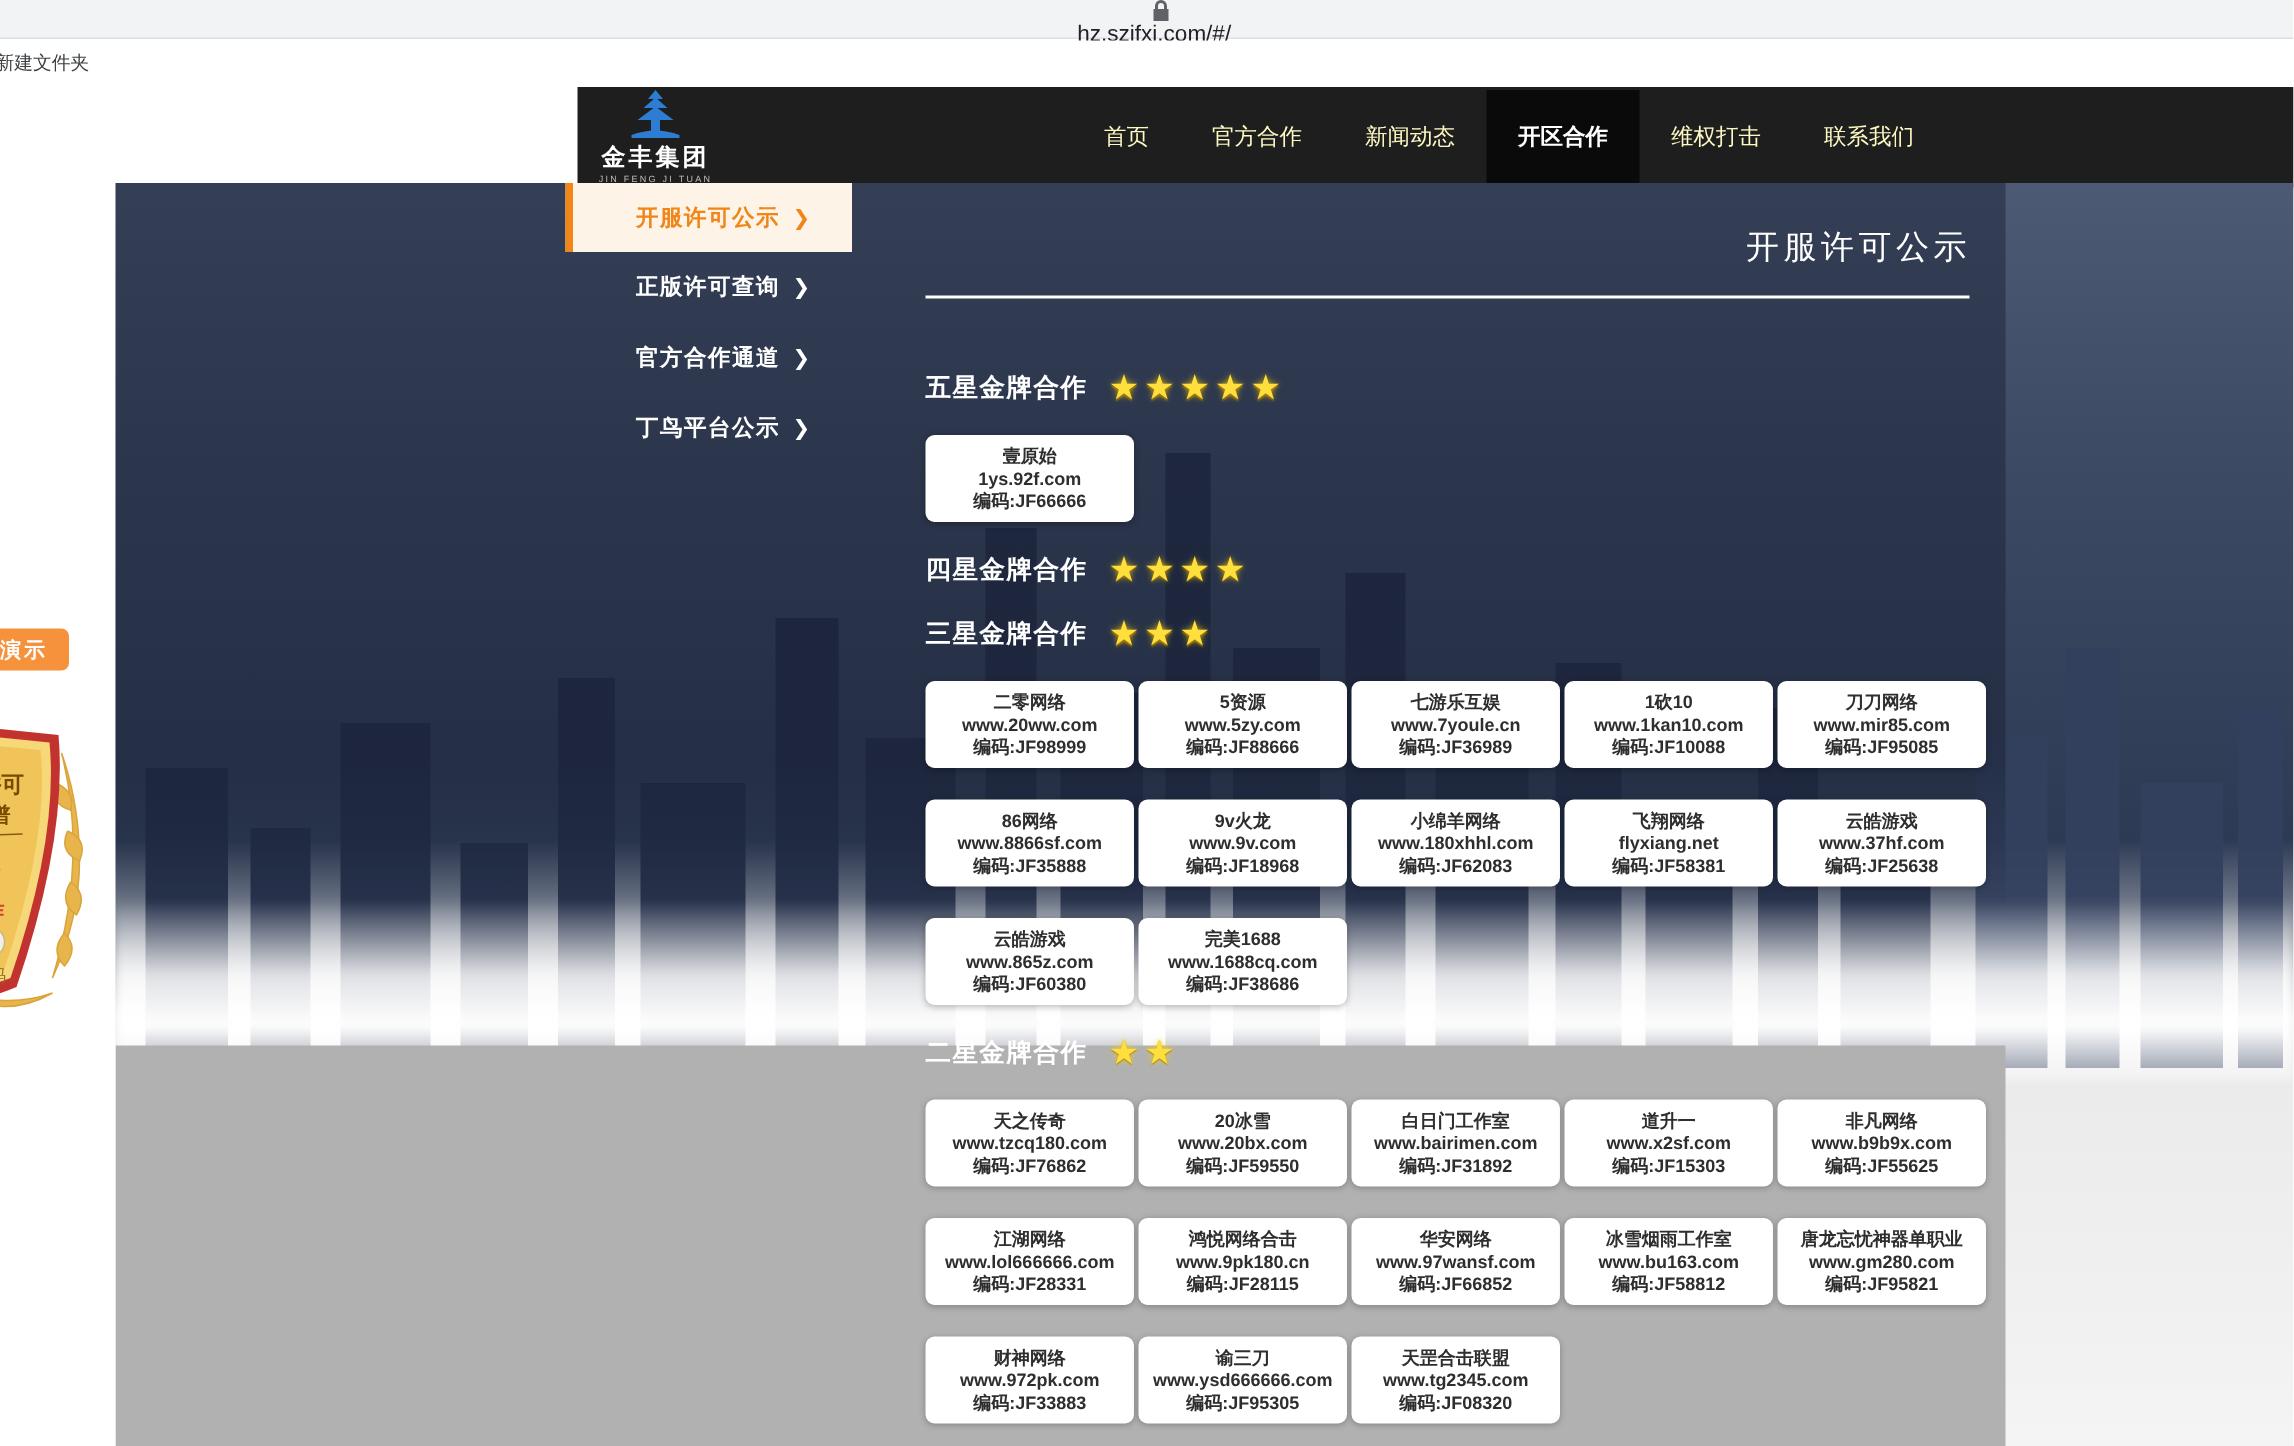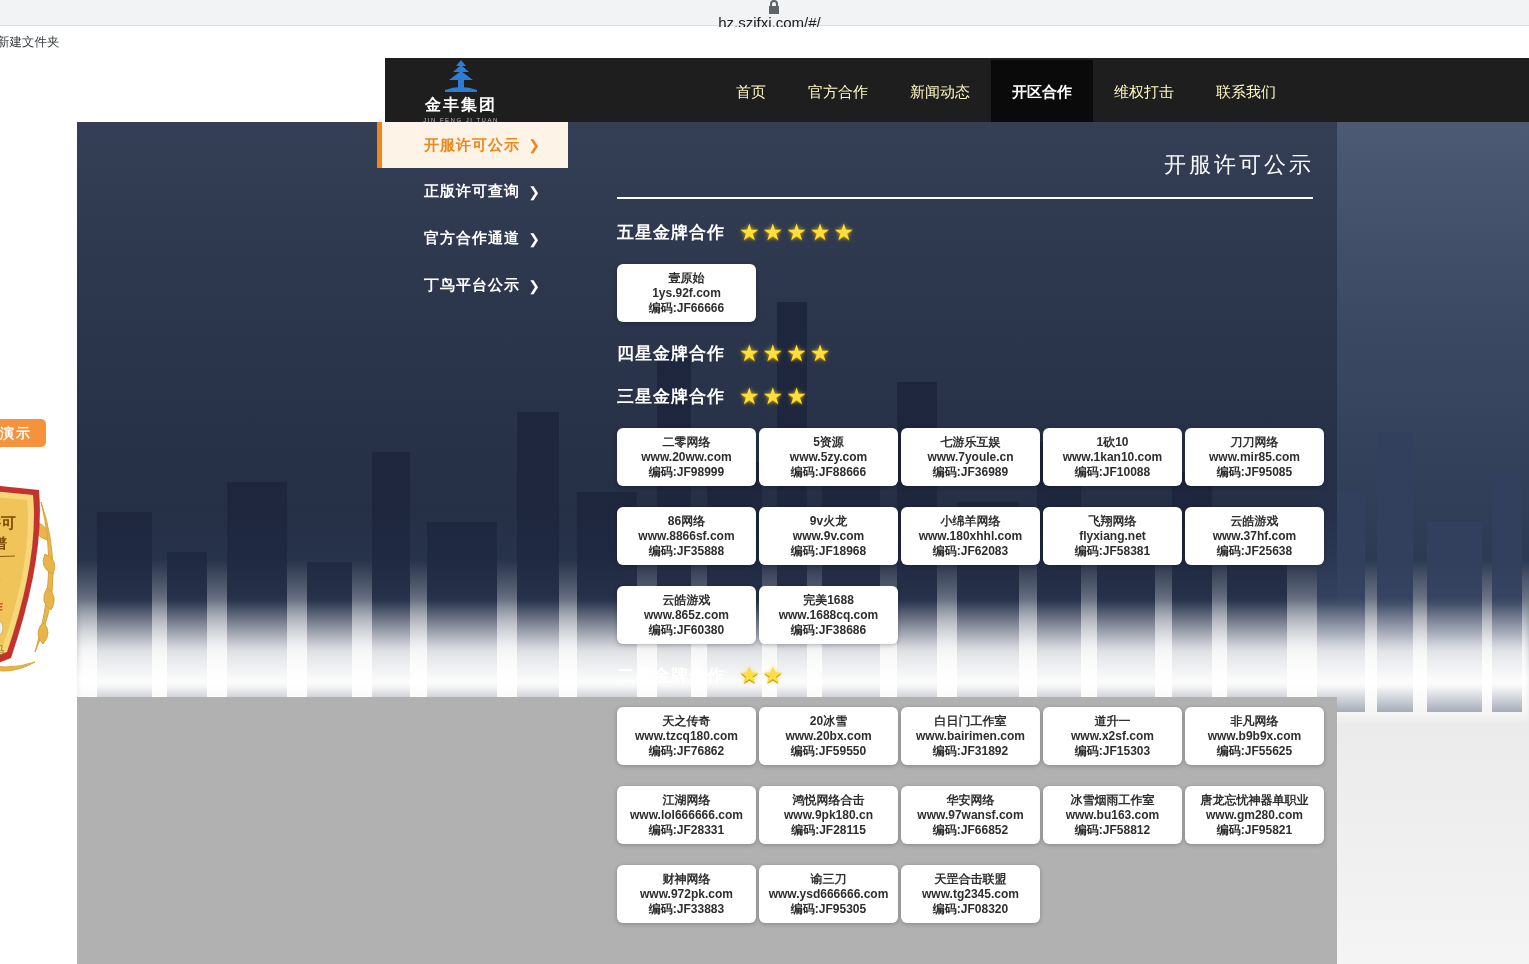--- a/index.html
+++ b/index.html
@@ -11,21 +11,21 @@
              background:#f1f3f4; border-bottom:1px solid #dcdfe3;
              display:flex; align-items:center;flex-direction:column; }
   .lock { margin-left:18px; display:flex; }
   .url-text { margin-left:10px; font-size:15px; color:#202124; }
   .bookmarks { position:absolute; left:0; top:27px; width:1529px; height:30px;
                background:#fff; display:flex; align-items:center;font-family:Liberation Mono, monospace; }
   .bookmark-item { margin-left:-3px; font-size:12.5px; color:#3c4043; }
 
   
   .navbar { position:absolute; left:385px; top:58px; right:0; height:67px;
-            background:#1e1e1e; display:flex; align-items:center;padding-left:24px; }
+            background:#1e1e1e; display:flex; align-items:center; }
   .logo { display:flex; flex-direction:column; align-items:center; margin-left:10px; width:84px; }
   .logo-title { color:#fff; font-size:16px; font-weight:bold; letter-spacing:2px; margin-top:1px; }
   .logo-sub { color:#bdbdbd; font-size:6px; letter-spacing:1.5px; margin-top:1px; }
   .nav-menu { margin-left:auto; margin-right:232px; display:flex; height:64px; }
   .nav-item { padding:0 21px; line-height:64px; font-size:15px; color:#fef9c3; cursor:pointer; }
   .nav-item.active { background:#0a0a0a; color:#fff; font-weight:bold; }
 
   
   .hero { position:absolute; left:77px; top:122px; width:1452px; height:842px;
           background:linear-gradient(180deg,#4d5a74 0%,#3d4a63 22%,#33405a 42%,#2d3a54 52%,
@@ -57,21 +57,21 @@
   .section-label { color:#fff; font-size:17px; font-weight:bold; letter-spacing:1px; }
   .stars { margin-left:14px; font-size:23px; letter-spacing:3px; color:#ffdf3d;
            text-shadow:0 1px 1px #a87b00, 0 0 4px rgba(255,214,0,.8); line-height:1; }
   .grid { display:grid; grid-template-columns:repeat(5,127px); column-gap:15px; row-gap:21px;
           margin-top:20px; }
   .card { width:139px; height:58px; background:#fff; border-radius:6px;
           box-shadow:0 1px 4px rgba(0,0,0,.25); display:flex; flex-direction:column;
           align-items:center; justify-content:center; cursor:pointer; }
   .card div { font-size:12px; font-weight:bold; color:#2e2e2e; line-height:15px; white-space:nowrap; }
   .sec { margin-top:20px; }
-  .sec.first { margin-top:22px; }
+  .sec.first { margin-top:48px; }
 
   
   .demo-tab { position:absolute; left:-14px; top:419px; height:28px; padding:0 14px;
               background:#f6923c; border-radius:5px; color:#fff; font-size:14px; font-weight:bold;
               line-height:28px; letter-spacing:2px; z-index:20; cursor:pointer; }
   .badge { position:absolute; left:-47px; top:462px; width:106px; height:224px; z-index:20; }
 </style>
 </head>
 <body>
 

